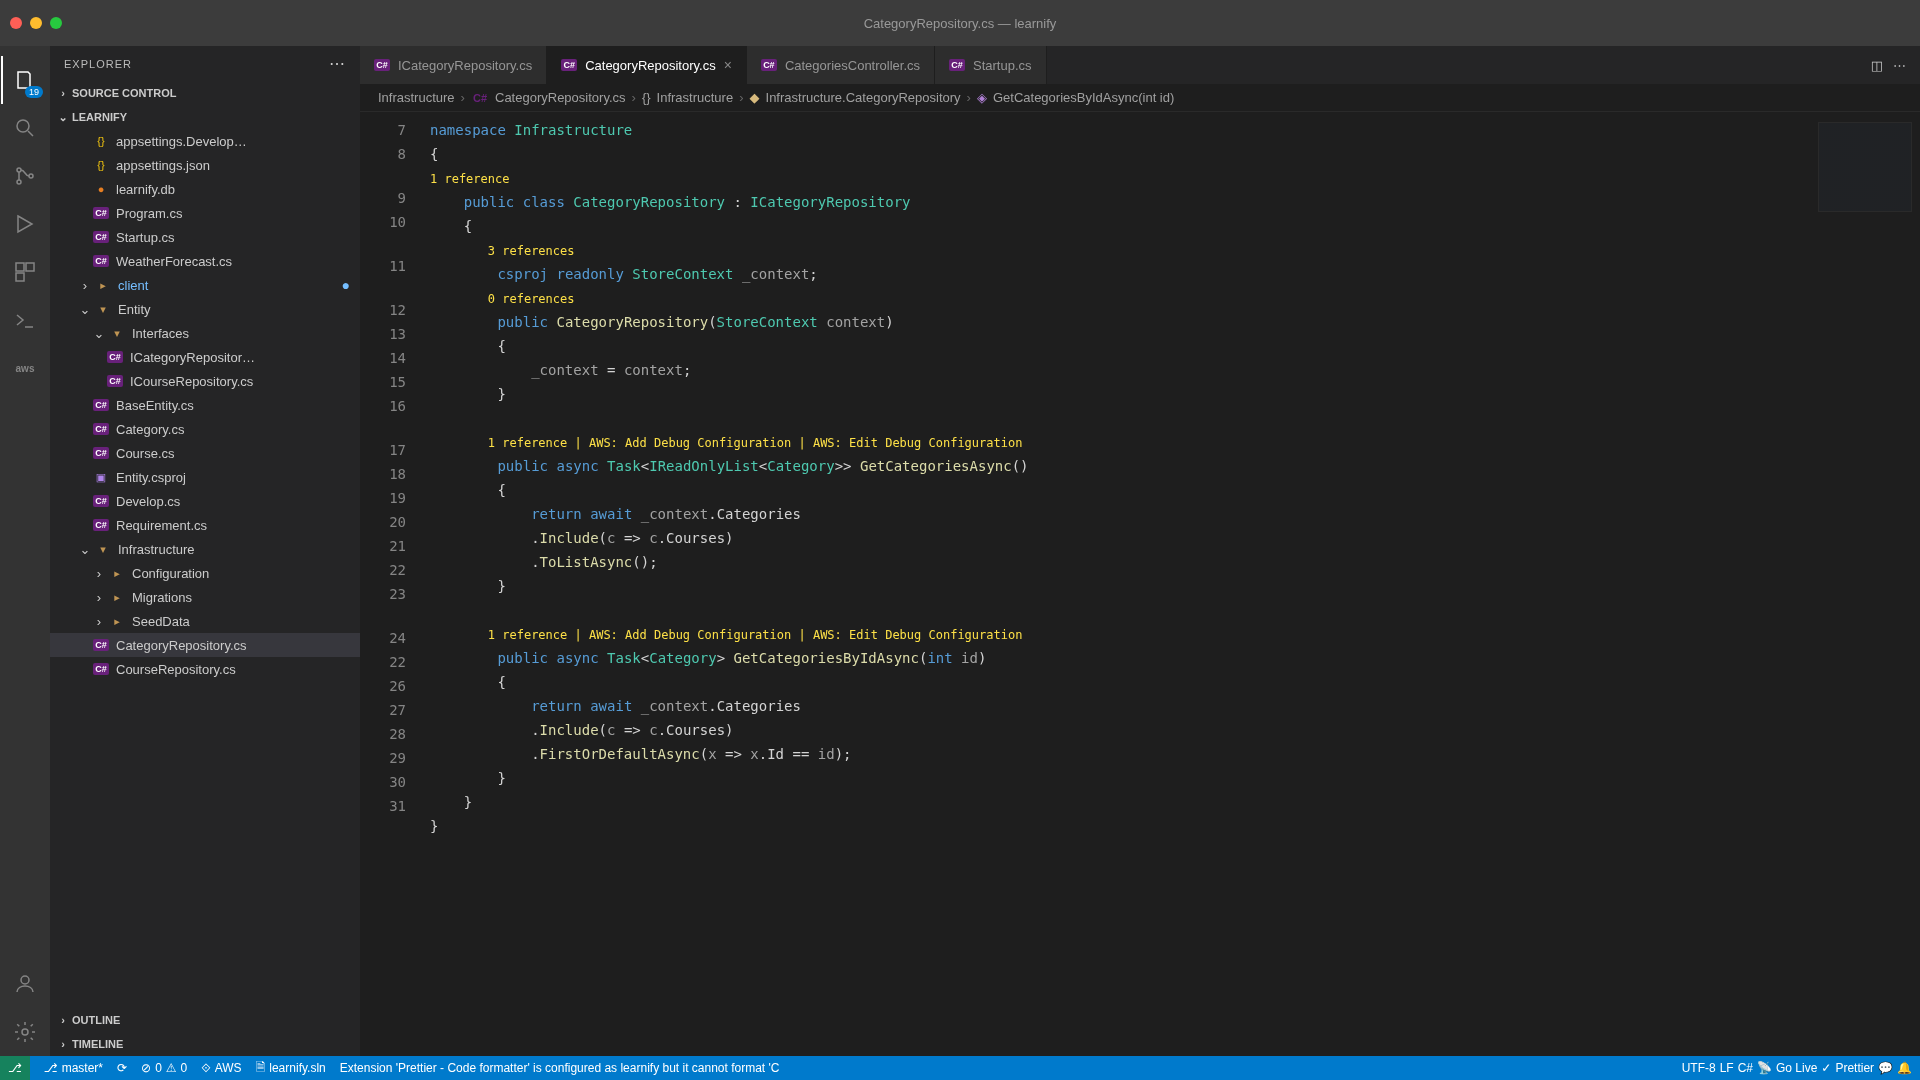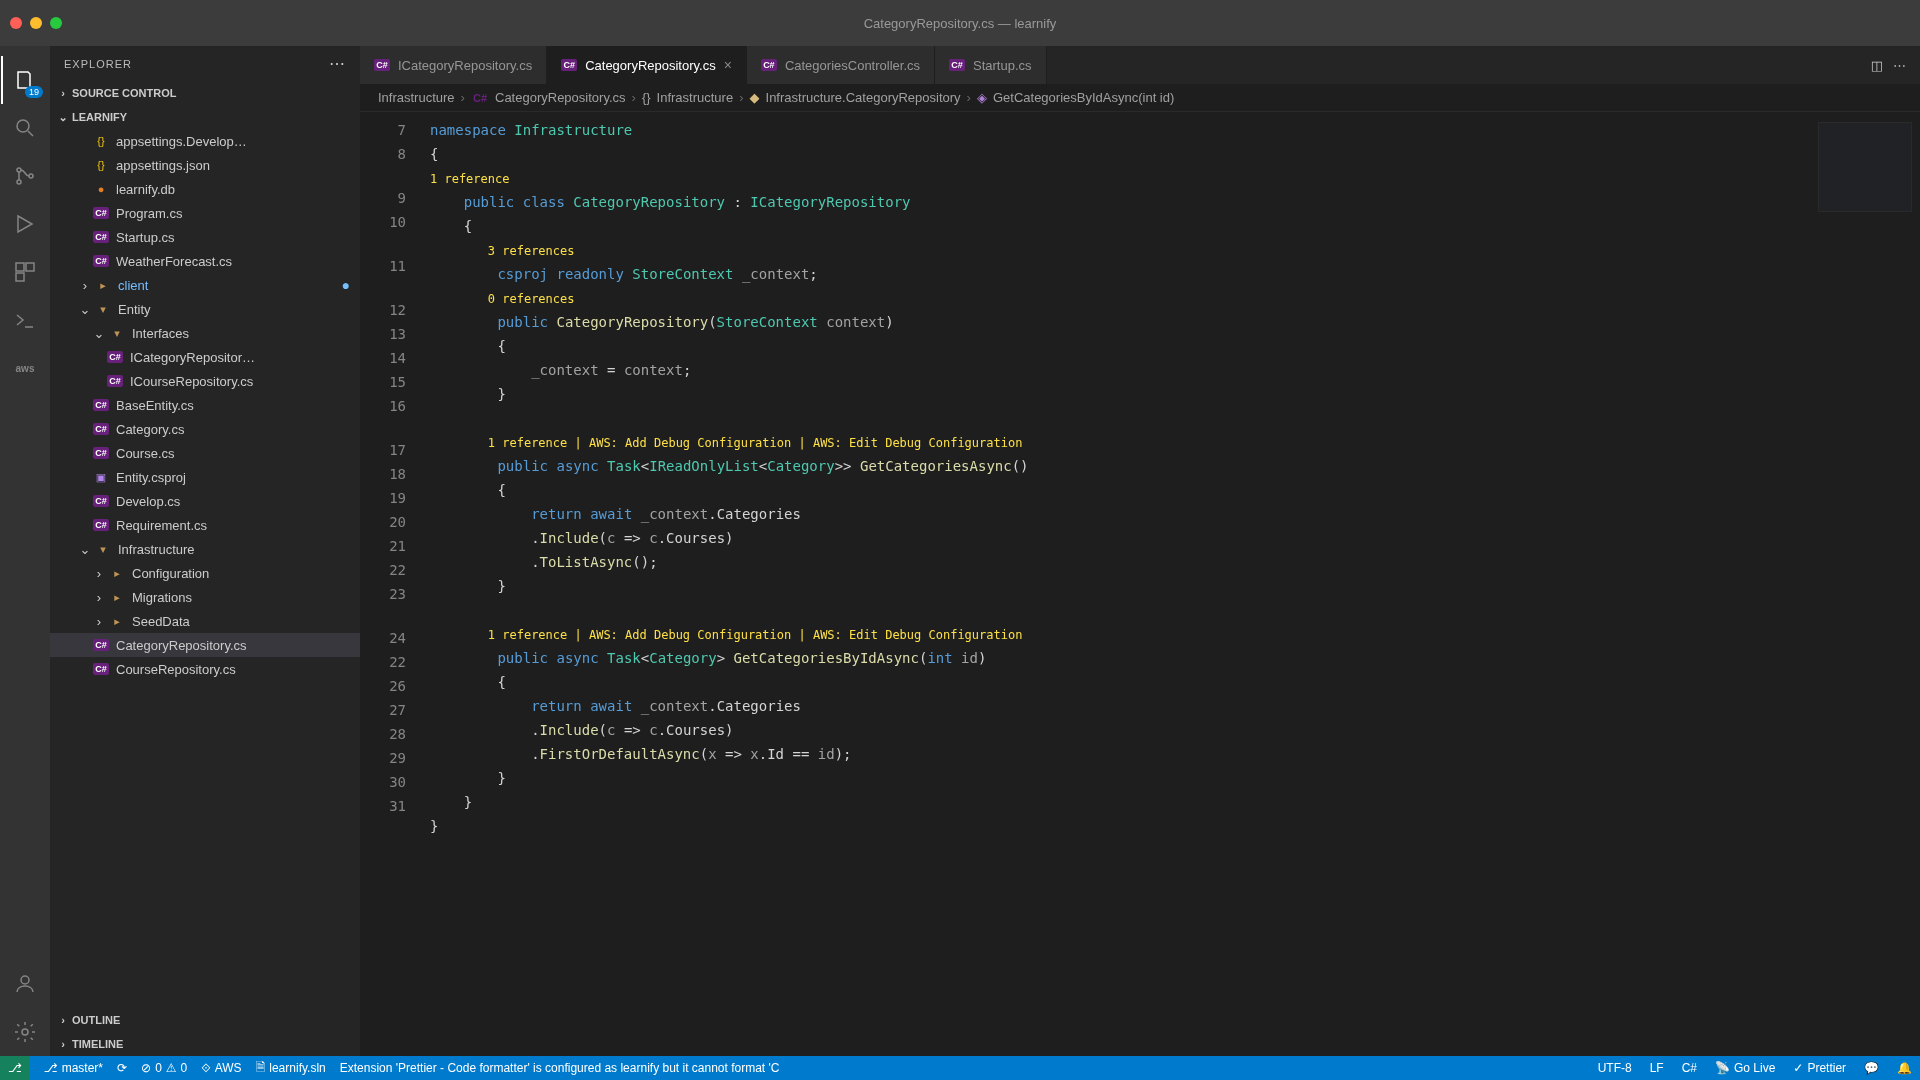--- a/index.html
+++ b/index.html
@@ -119,21 +119,21 @@
 .method { color:#dcdcaa; }
 .var { color:#a3a3a3; }
 .minimap { width:110px; background:#1e1e1e; opacity:.6; position:relative;}
 .minimap-blob { position:absolute; top:10px; left:8px; right:8px; height:90px;
   background:linear-gradient(#3a5a7a22,#3a5a7a22); border:1px solid #333;}
 .statusbar {
   height:24px; background:#007acc; color:#fff;
   display:flex; align-items:center; font-size:12px; padding:0 8px; gap:14px;
 }
 .statusbar .s-item { display:flex; align-items:center; gap:4px; cursor:pointer;}
-.statusbar .right { margin-left:auto; display:flex; gap:18px; align-items:center;}
+.statusbar .right { margin-left:auto; display:flex; gap:4px; align-items:center;}
 .remote { background:#16825d; height:100%; display:flex; align-items:center; padding:0 8px; margin-left:-8px;}
 </style>
 </head>
 <body>
 
 <div class="titlebar">
   <div class="traffic">
     <div class="dot red"></div>
     <div class="dot yellow"></div>
     <div class="dot green"></div>

